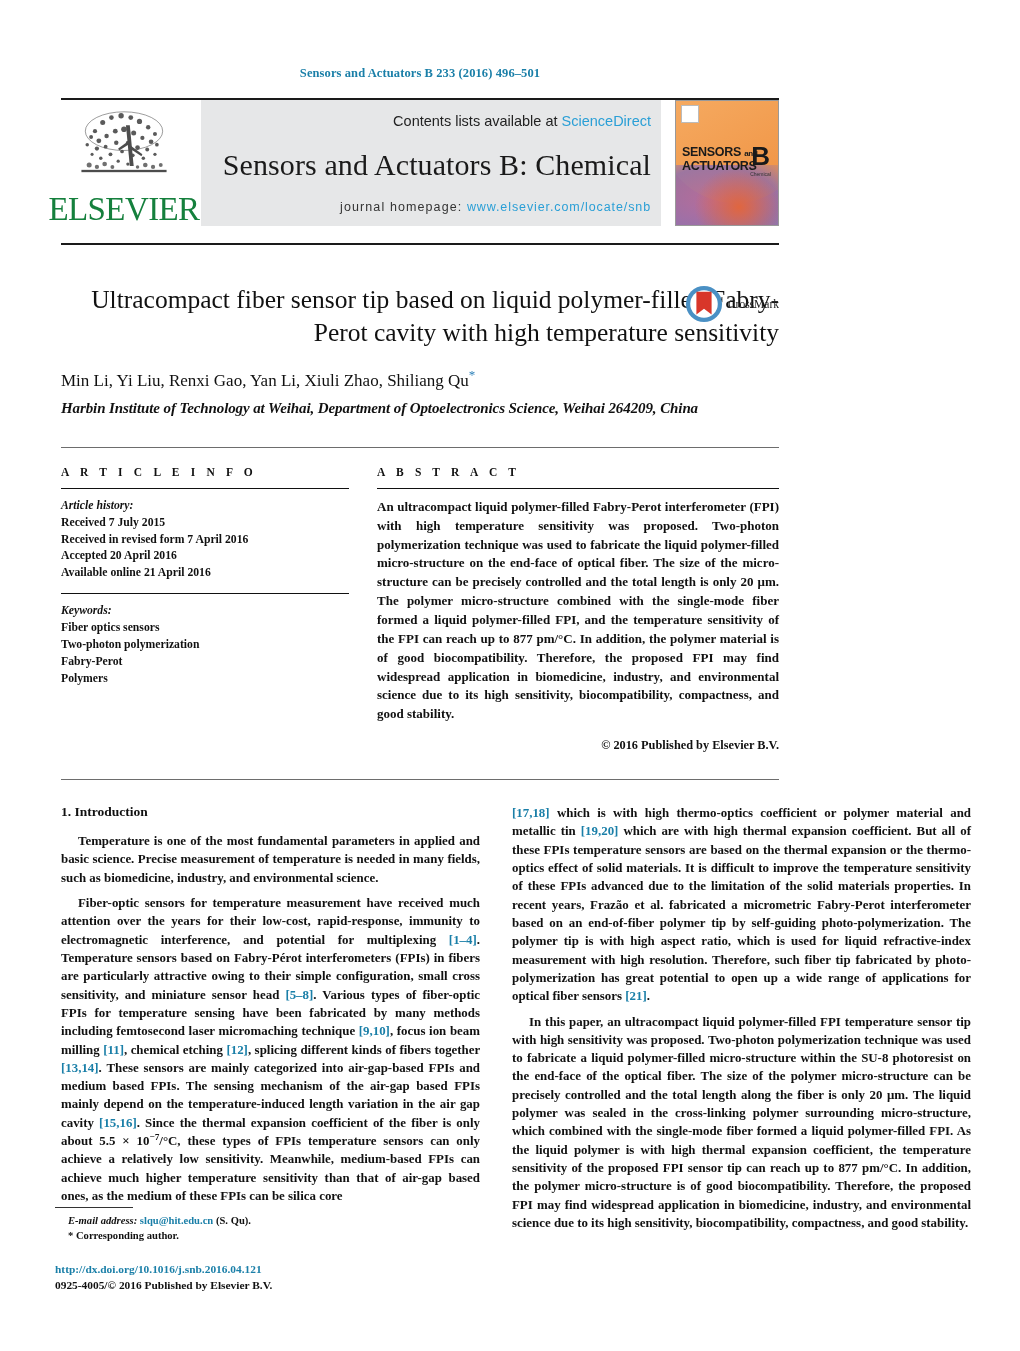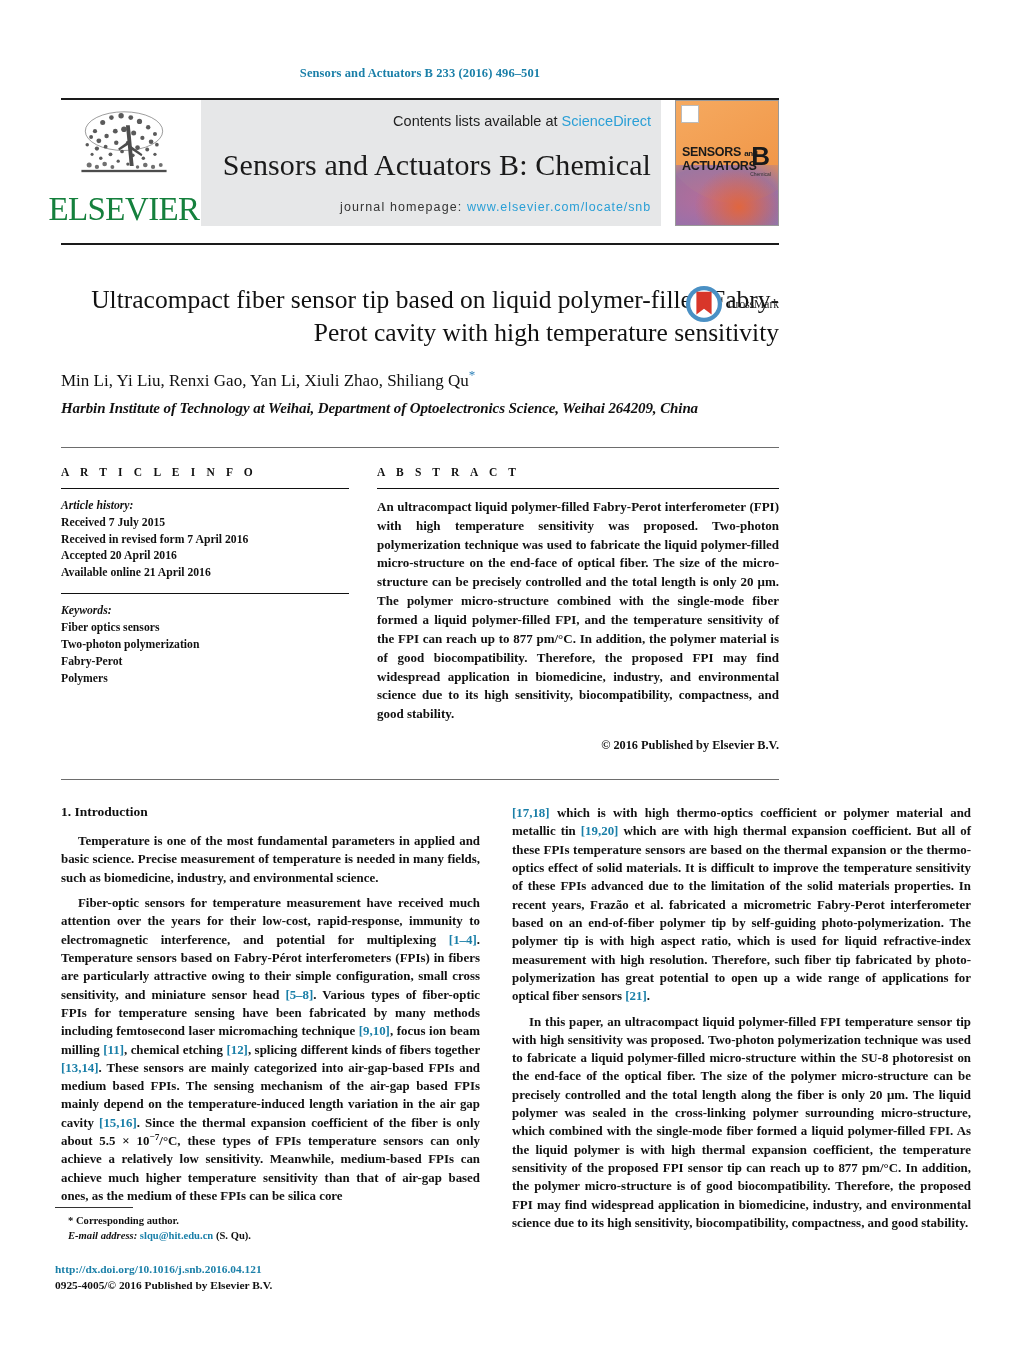--- a/index.html
+++ b/index.html
@@ -399,27 +399,27 @@
     </div>
     <div class="bcol right">
       <p class="para" style="text-indent:0"><span class="ref" style="color:#1a7fa8">[17,18]</span> which is with high thermo-optics coefficient or polymer material and metallic tin <span class="ref" style="color:#1a7fa8">[19,20]</span> which are with high thermal expansion coefficient. But all of these FPIs temperature sensors are based on the thermal expansion or the thermo-optics effect of solid materials. It is difficult to improve the temperature sensitivity of these FPIs advanced due to the limitation of the solid materials properties. In recent years, Frazão et al. fabricated a micrometric Fabry-Perot interferometer based on an end-of-fiber polymer tip by self-guiding photo-polymerization. The polymer tip is with high aspect ratio, which is used for liquid refractive-index measurement with high resolution. Therefore, such fiber tip fabricated by photo-polymerization has great potential to open up a wide range of applications for optical fiber sensors <span class="ref" style="color:#1a7fa8">[21]</span>.</p>
       <p class="para">In this paper, an ultracompact liquid polymer-filled FPI temperature sensor tip with high sensitivity was proposed. Two-photon polymerization technique was used to fabricate a liquid polymer-filled micro-structure within the SU-8 photoresist on the end-face of the optical fiber. The size of the polymer micro-structure can be precisely controlled and the total length along the fiber is only 20 μm. The liquid polymer was sealed in the cross-linking polymer surrounding micro-structure, which combined with the single-mode fiber formed a liquid polymer-filled FPI. As the liquid polymer is with high thermal expansion coefficient, the temperature sensitivity of the proposed FPI sensor tip can reach up to 877 pm/°C. In addition, the polymer micro-structure is of good biocompatibility. Therefore, the proposed FPI may find widespread application in biomedicine, industry, and environmental science due to its high sensitivity, biocompatibility, compactness, and good stability.</p>
     </div>
   </div>
 
   <div class="footnote-wrap">
     <div class="fn-rule"></div>
     <div class="fn-line fn-indent">
-      <span>*</span>
-      <span>Corresponding author.</span>
-    </div>
-    <div class="fn-line fn-indent">
       <span class="it">E-mail address:</span>
       <span class="ref">slqu@hit.edu.cn</span>
       <span>(S. Qu).</span>
     </div>
+    <div class="fn-line fn-indent">
+      <span>*</span>
+      <span>Corresponding author.</span>
+    </div>
     <div class="doi-block">
       <span class="doi-link">http://dx.doi.org/10.1016/j.snb.2016.04.121</span>
       <span class="issn-line">0925-4005/© 2016 Published by Elsevier B.V.</span>
     </div>
   </div>
 
 </div>
 
 </body></html>

